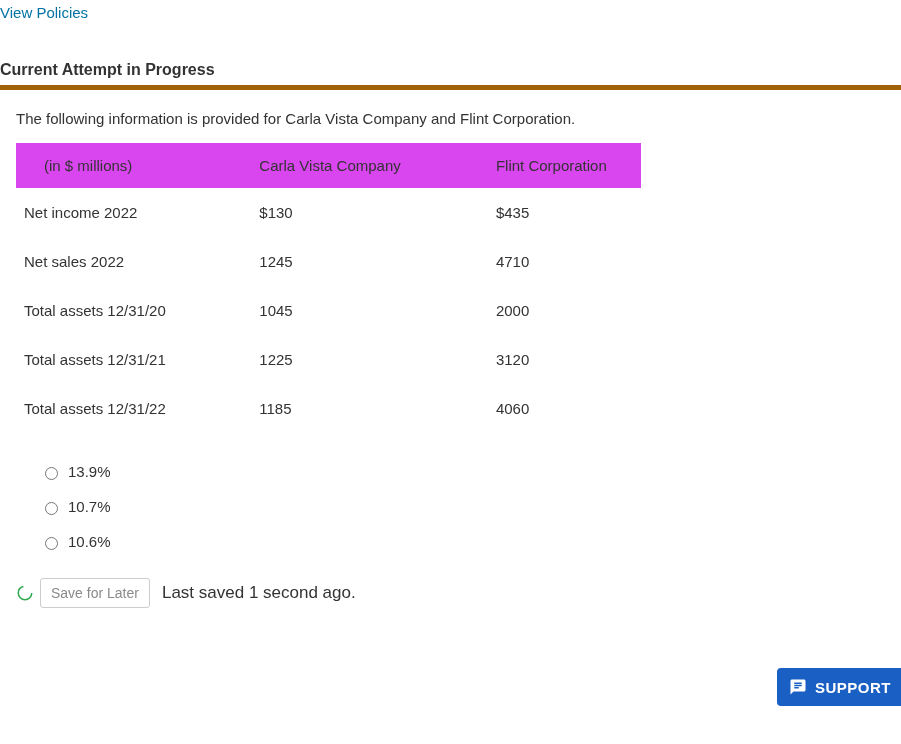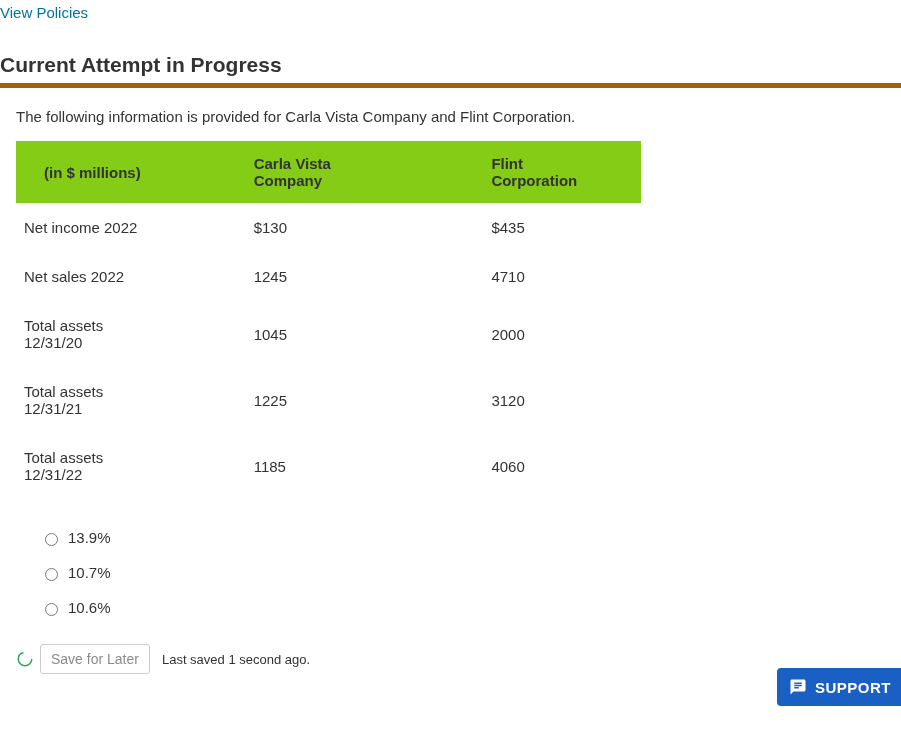--- a/index.html
+++ b/index.html
@@ -13,40 +13,40 @@
   }
   .view-policies {
     color: #0072a3;
     font-size: 15px;
     padding: 4px 8px 0 0;
     cursor: pointer;
   }
   .section-title {
     font-weight: 700;
     color: #333;
-    margin: 32px 0 6px 0;
-    font-size: 21px;
+    margin: 40px 0 6px 0;
+    font-size: 16px;
   }
   .content-box {
     border-top: 5px solid #a16207;
     padding: 20px 16px 0 16px;
   }
   .intro { margin-bottom: 16px; }
   table.data {
     border-collapse: collapse;
     width: 625px;
   }
   table.data th, table.data td {
     text-align: left;
     padding: 14px 28px 14px 8px;
     font-size: 15px;
   }
   table.data thead th {
-    background: #84cc16;
-    font-weight: 700;
+    background: #d946ef;
+    font-weight: 400;
   }
   table.data th:first-child { padding-left: 28px; }
   table.data th:nth-child(2), table.data td:nth-child(2) { text-align: left; padding-left: 60px; }
   table.data th:nth-child(3), table.data td:nth-child(3) { text-align: left; padding-left: 60px; }
   table.data td:first-child { padding-left: 8px; }
   table.data tbody td { padding-top: 16px; padding-bottom: 16px; }
   .question { margin-top: 36px; }
   .hint { color: #e60000; font-style: italic; font-weight: 700; }
   .options { margin-top: 30px; padding-left: 24px; }
   .option-row { margin-bottom: 18px; display: flex; align-items: center; }
@@ -54,21 +54,21 @@
   .bottom-bar { display: flex; align-items: center; margin-top: 28px; padding-left: 16px; }
   .save-btn {
     border: 1px solid #ccc;
     border-radius: 3px;
     padding: 6px 10px;
     font-size: 14px;
     color: #8a8a8a;
     background: #fff;
     cursor: pointer;
   }
-  .save-status { margin-left: 12px; color: #333; font-size: 13px; }
+  .save-status { margin-left: 12px; color: #333; font-size: 17px; }
   .spinner {
     width: 18px; height: 18px;
     position: relative;
     margin-right: 6px;
   }
   .spinner svg { width: 18px; height: 18px; }
   .support-btn {
     position: fixed;
     right: 0;
     bottom: 38px;

